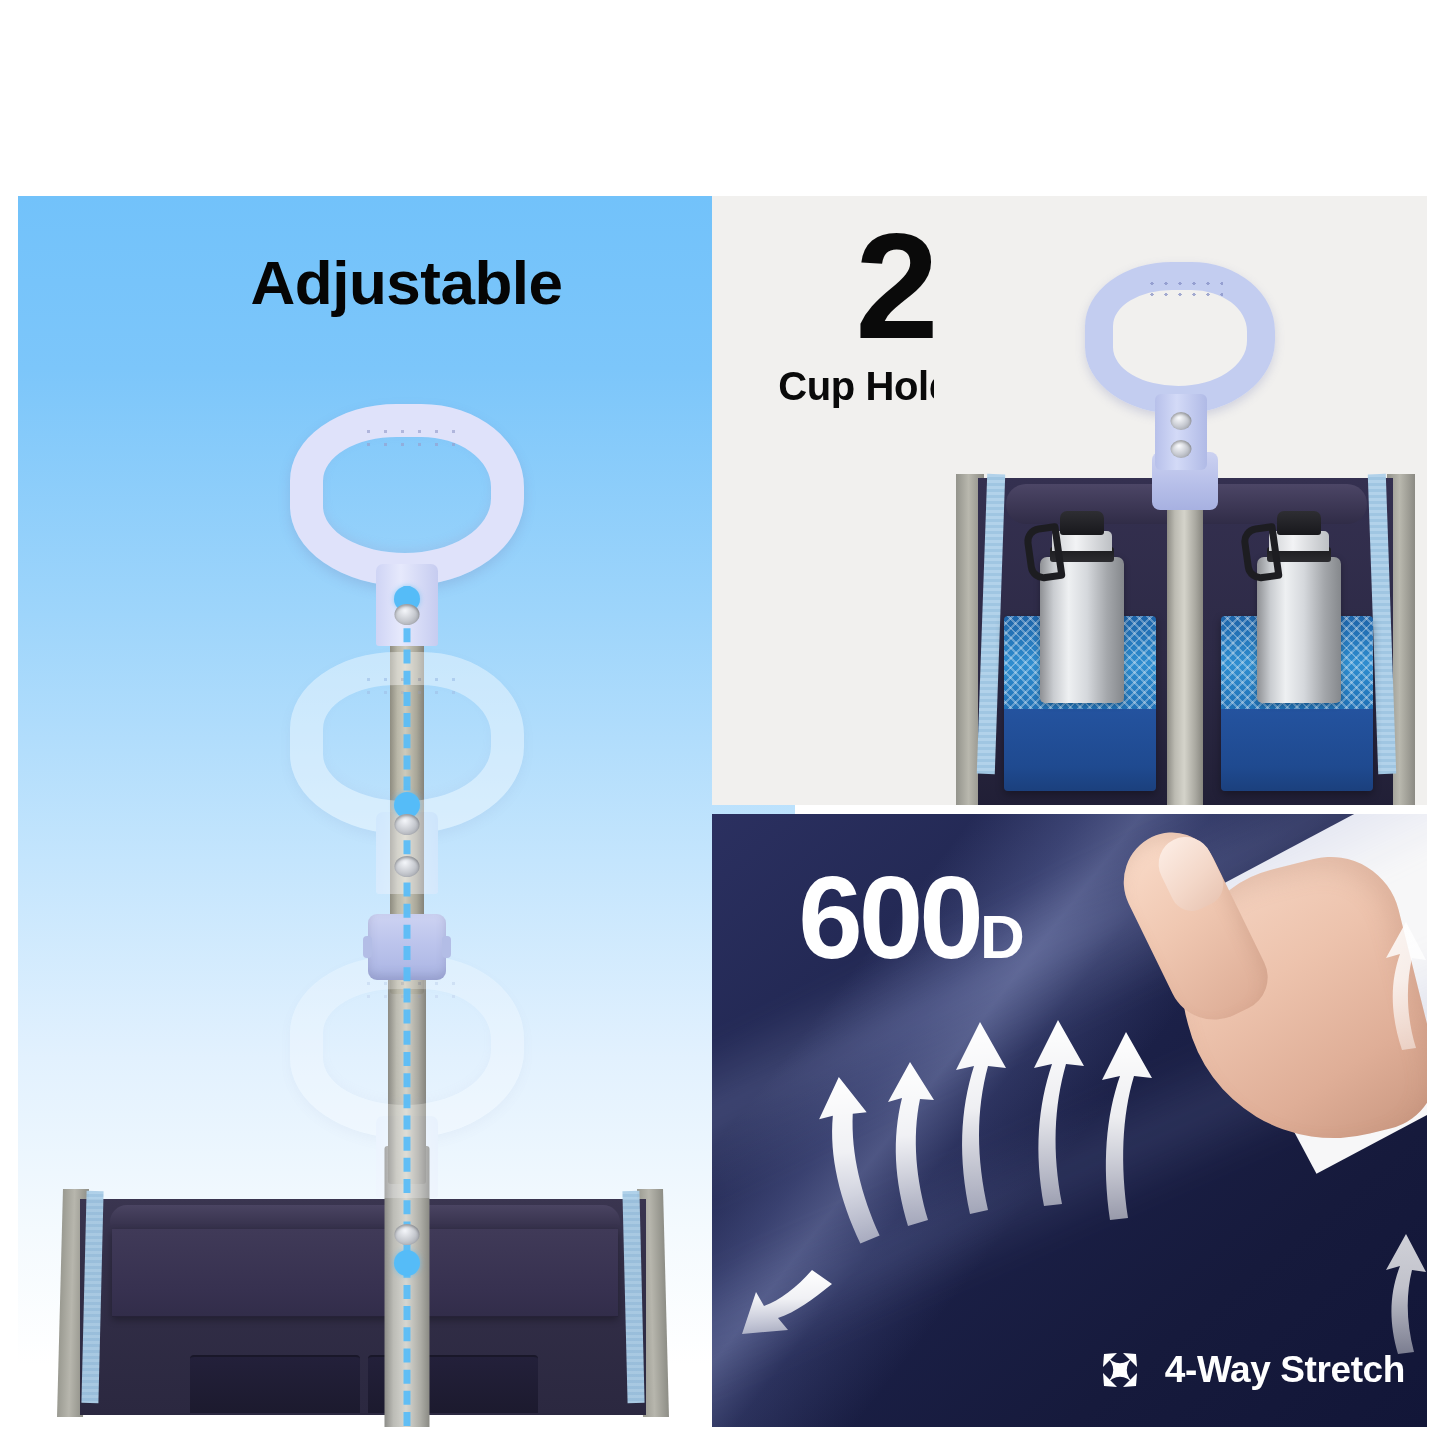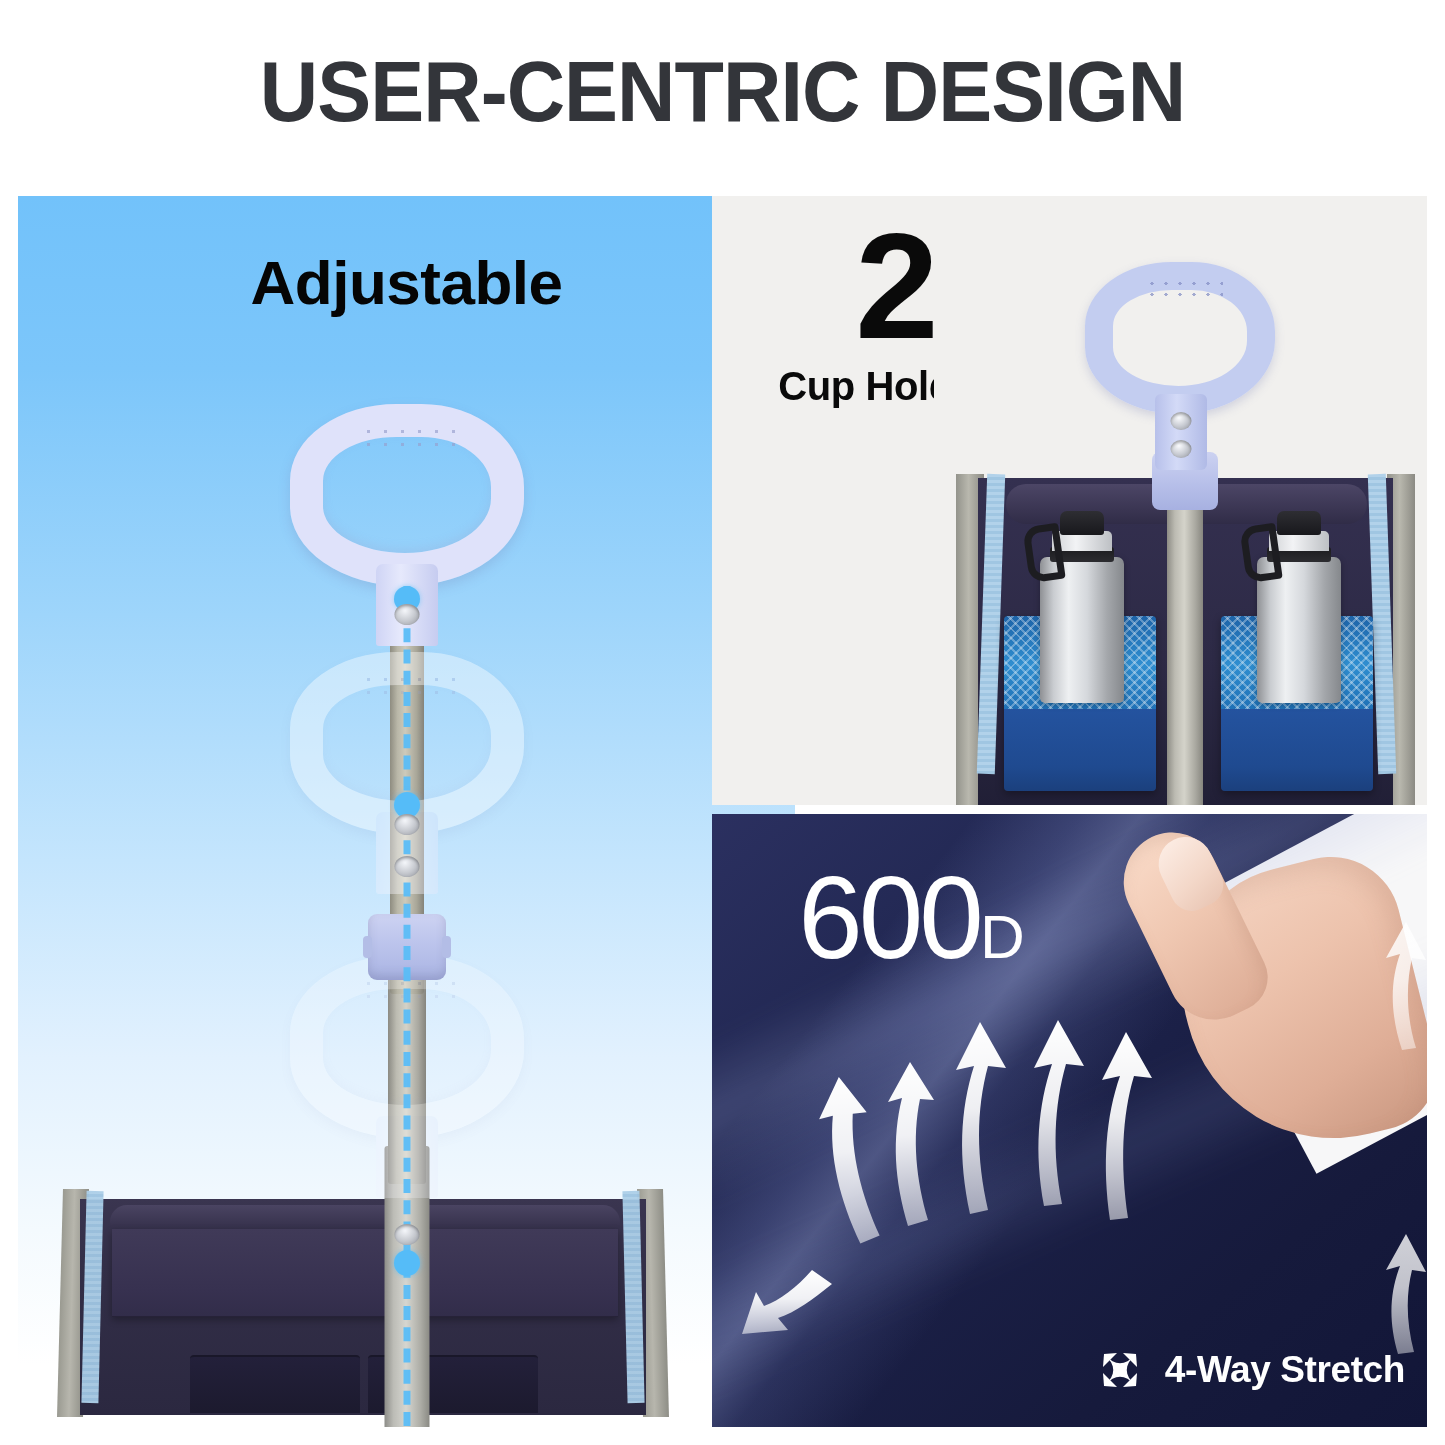--- a/index.html
+++ b/index.html
@@ -504,21 +504,21 @@
 
   .fabric-stat {
     position: absolute;
     left: 34px; top: 48px;
     width: 330px;
     text-align: center;
     color: #ffffff;
   }
   .fabric-number {
     font-size: 116px;
-    font-weight: 400;
+    font-weight: 700;
     line-height: 0.98;
     letter-spacing: -4px;
   }
   .fabric-number .suffix {
     font-size: 62px;
     letter-spacing: -1px;
     vertical-align: baseline;
   }
   .fabric-sub {
     font-size: 40px;
@@ -540,23 +540,20 @@
     font-weight: 700;
     letter-spacing: -0.4px;
     white-space: nowrap;
   }
 </style>
 </head>
 <body>
 
 <div class="page">
 
-  <div class="header">
-    <div class="header-title">USER-CENTRIC DESIGN</div>
-  </div>
 
   <div class="panel panel-handle">
 
     <div class="handle-caption">
       <div>Adjustable</div>
     </div>
 
     <div class="cart-left">
       <div class="cart-frame-l"></div>
       <div class="cart-frame-r"></div>

